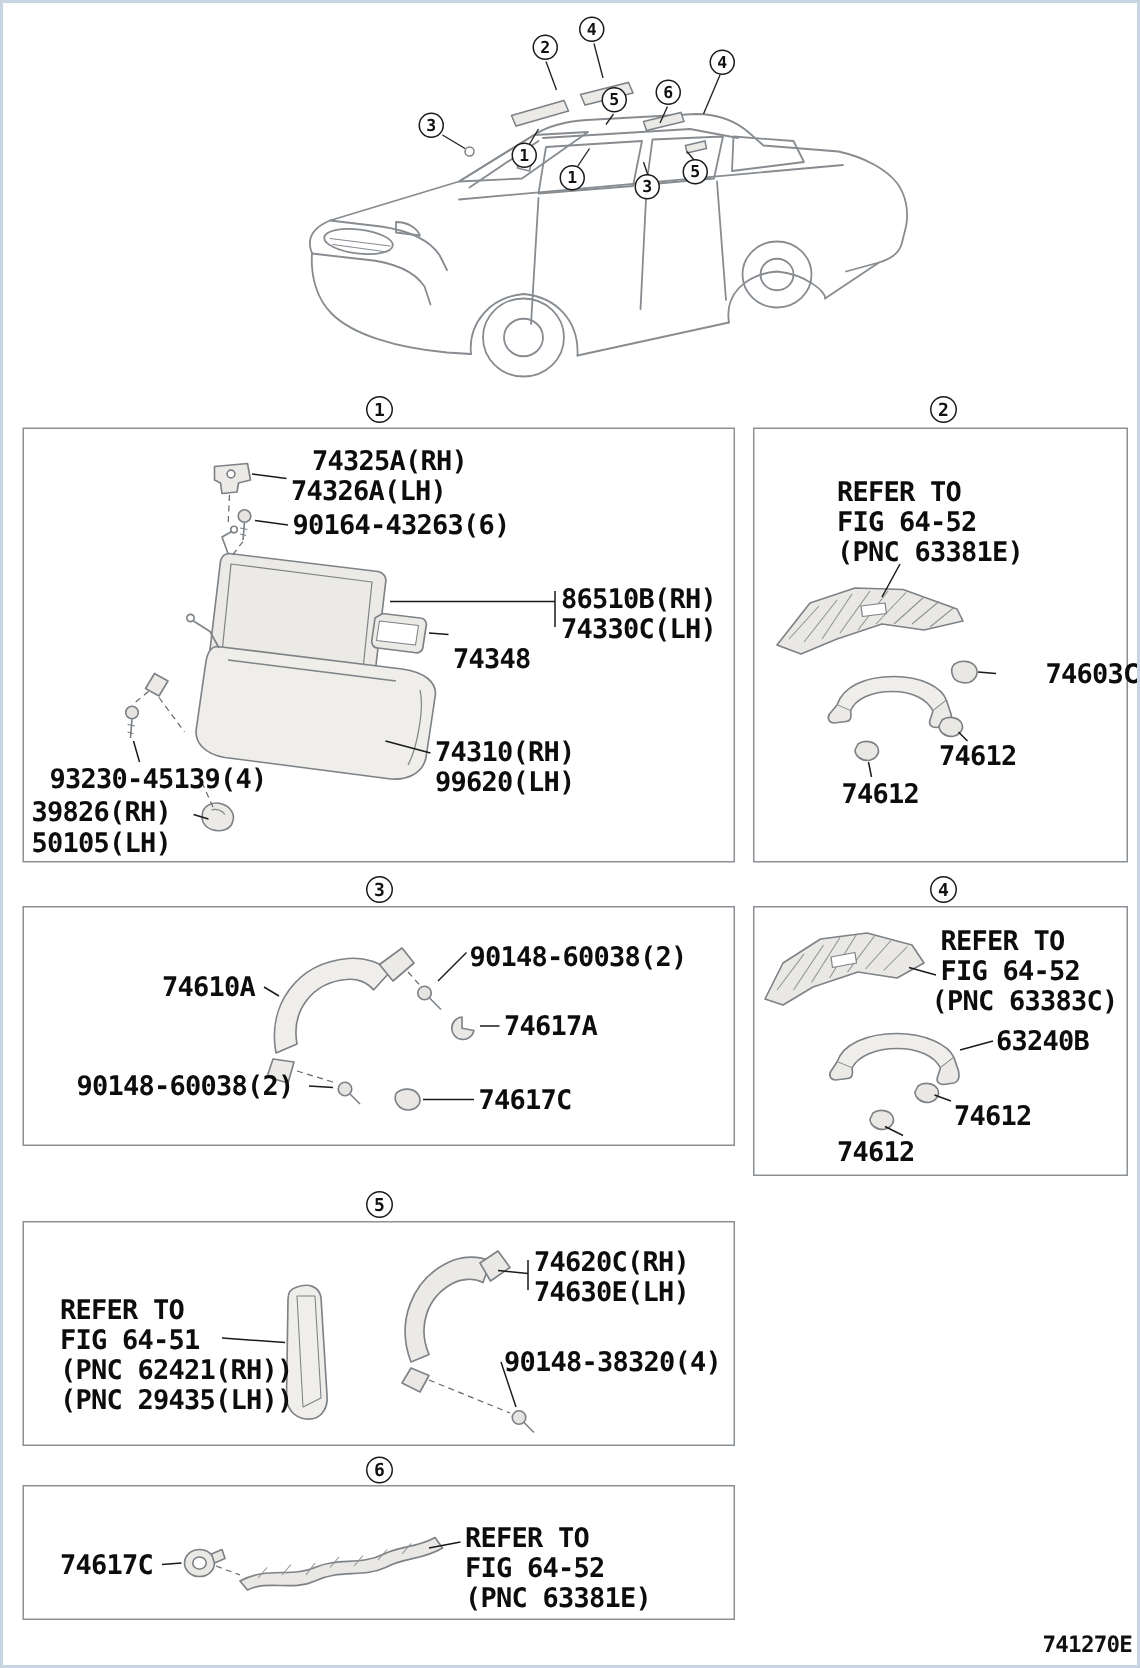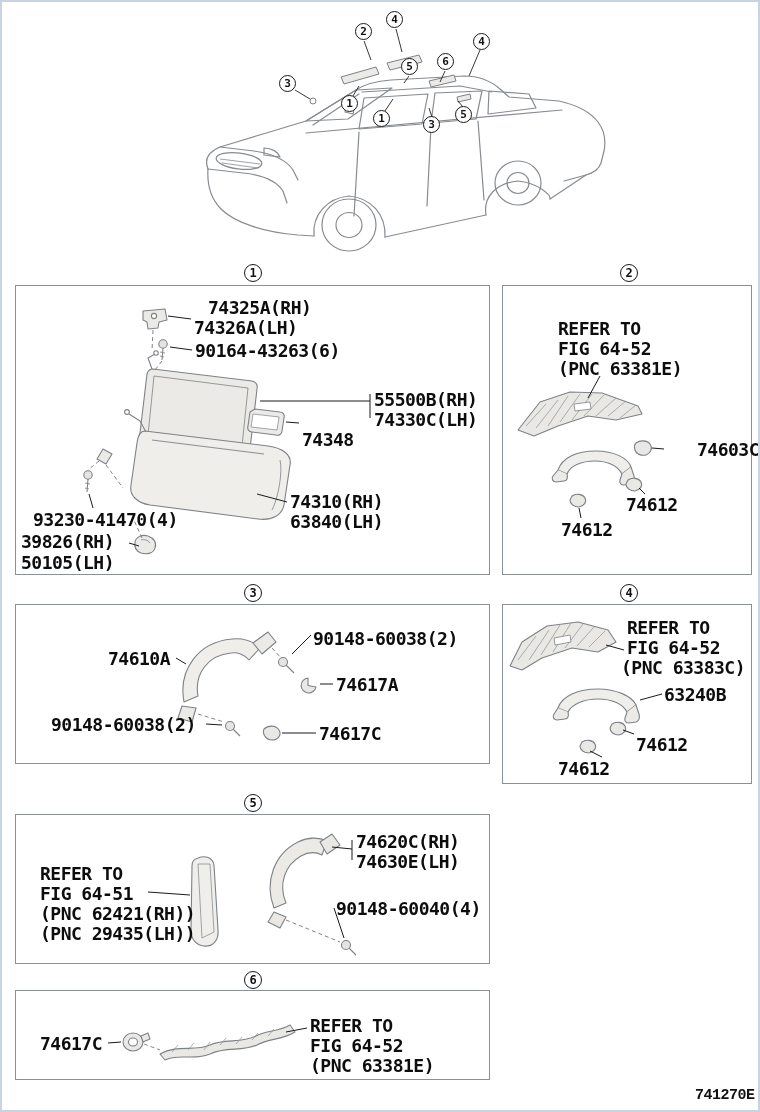--- a/index.html
+++ b/index.html
@@ -9,21 +9,21 @@
     border:2px solid #c9d4e2; overflow:hidden;
     font-family:"DejaVu Sans Mono","Liberation Mono",monospace;
   }
   .art { position:absolute; left:0; top:0; width:760px; height:1112px; }
   .box { position:absolute; border:1.5px solid #8b9095; background:transparent; }
   .pl { position:absolute; font-weight:bold; font-size:18px; line-height:20px; color:#0d0d0d; white-space:nowrap; letter-spacing:-0.5px; }
   .co { position:absolute; width:18px; height:18px; border:1.5px solid #1a1a1a; border-radius:50%;
         background:#fff; display:flex; align-items:center; justify-content:center;
         font-size:12px; font-weight:bold; color:#111; z-index:3; }
   .co.sm { width:17px; height:17px; font-size:11px; }
-  .doc { position:absolute; font-size:15px; font-weight:bold; color:#111; letter-spacing:-0.5px;font-family:Liberation Mono, monospace; }
+  .doc { position:absolute; font-size:15px; font-weight:bold; color:#111; letter-spacing:-0.5px; }
 </style>
 </head>
 <body>
 
 <div class="canvas">
 
   <svg class="art" viewBox="0 0 760 1112" xmlns="http://www.w3.org/2000/svg">
 
     <g stroke="#878c91" fill="none" stroke-width="1.2" stroke-linejoin="round" stroke-linecap="round">
       <path d="M206,167 C202,157 206,150 218,145 L261,132 L304,119 L354,88 C363,82 375,79 389,78 L462,74 C477,74 489,79 498,87 L507,95 L557,99 C575,103 589,111 596,120 C602,128 604,139 602,149 L599,161 C597,167 591,171 584,173 L562,179"></path>
@@ -289,26 +289,26 @@
   <div class="co sm" style="left:421px;top:114px">
       <span>3</span>
     </div>
   <div class="co sm" style="left:453px;top:104px">
       <span>5</span>
     </div>
 
   <div class="pl" style="left:206px;top:296px">74325A(RH)</div>
   <div class="pl" style="left:192px;top:316px">74326A(LH)</div>
   <div class="pl" style="left:193px;top:339px">90164-43263(6)</div>
-  <div class="pl" style="left:372px;top:388px">55500B(RH)</div>
+  <div class="pl" style="left:372px;top:388px">86510B(RH)</div>
   <div class="pl" style="left:372px;top:408px">74330C(LH)</div>
   <div class="pl" style="left:300px;top:428px">74348</div>
   <div class="pl" style="left:288px;top:490px">74310(RH)</div>
-  <div class="pl" style="left:288px;top:510px">63840(LH)</div>
-  <div class="pl" style="left:31px;top:508px">93230-41470(4)</div>
+  <div class="pl" style="left:288px;top:510px">99620(LH)</div>
+  <div class="pl" style="left:31px;top:508px">93230-45139(4)</div>
   <div class="pl" style="left:19px;top:530px">39826(RH)</div>
   <div class="pl" style="left:19px;top:551px">50105(LH)</div>
 
   <div class="pl" style="left:556px;top:317px">REFER TO</div>
   <div class="pl" style="left:556px;top:337px">FIG 64-52</div>
   <div class="pl" style="left:556px;top:357px">(PNC 63381E)</div>
   <div class="pl" style="left:695px;top:438px">74603C</div>
   <div class="pl" style="left:624px;top:493px">74612</div>
   <div class="pl" style="left:559px;top:518px">74612</div>
 
@@ -324,21 +324,21 @@
   <div class="pl" style="left:662px;top:683px">63240B</div>
   <div class="pl" style="left:634px;top:733px">74612</div>
   <div class="pl" style="left:556px;top:757px">74612</div>
 
   <div class="pl" style="left:354px;top:830px">74620C(RH)</div>
   <div class="pl" style="left:354px;top:850px">74630E(LH)</div>
   <div class="pl" style="left:38px;top:862px">REFER TO</div>
   <div class="pl" style="left:38px;top:882px">FIG 64-51</div>
   <div class="pl" style="left:38px;top:902px">(PNC 62421(RH))</div>
   <div class="pl" style="left:38px;top:922px">(PNC 29435(LH))</div>
-  <div class="pl" style="left:334px;top:897px">90148-60040(4)</div>
+  <div class="pl" style="left:334px;top:897px">90148-38320(4)</div>
 
   <div class="pl" style="left:38px;top:1032px">74617C</div>
   <div class="pl" style="left:308px;top:1014px">REFER TO</div>
   <div class="pl" style="left:308px;top:1034px">FIG 64-52</div>
   <div class="pl" style="left:308px;top:1054px">(PNC 63381E)</div>
 
   <div class="doc" style="left:693px;top:1085px">741270E</div>
 
 </div>
 

